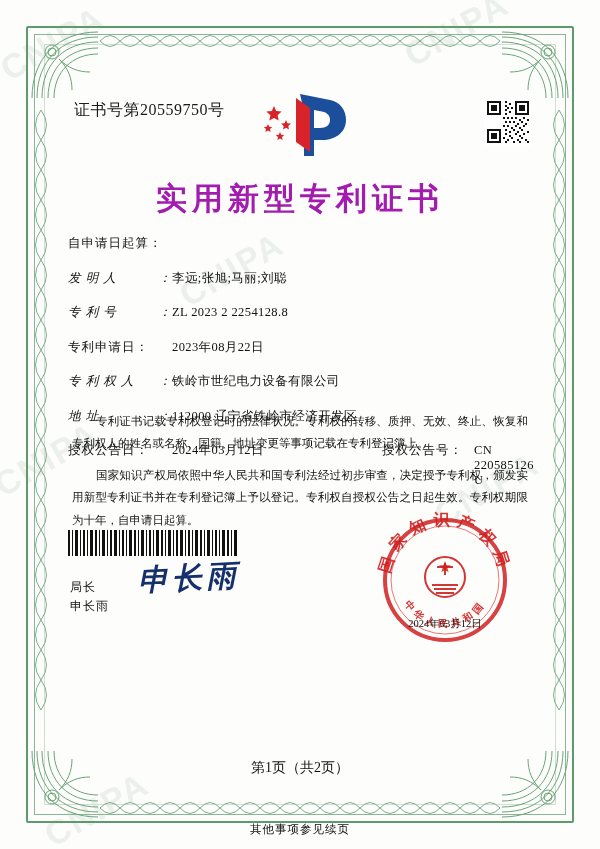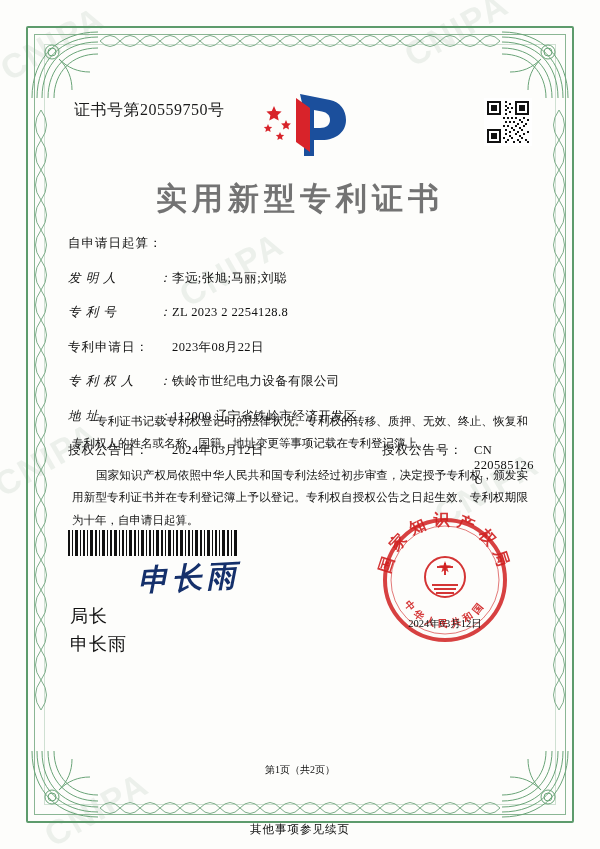--- a/index.html
+++ b/index.html
@@ -106,21 +106,21 @@
   }
 
   .title {
     position: absolute;
     left: 0; right: 0; top: 118px;
     text-align: center;
     font-family: Liberation Serif, serif;
     font-size: 31px;
     font-weight: bold;
     letter-spacing: 5px;
-    color: #737373;
+    color: #a21caf;
   }
 
   .fields {
     position: absolute;
     left: 8px; right: 8px; top: 175px;
   }
   .field-row {
     display: flex;
     align-items: baseline;
     margin-bottom: 17.5px;
@@ -165,43 +165,43 @@
   }
 
   .seal {
     position: absolute;
     right: 20px; top: 445px;
     width: 150px; height: 150px;
   }
 
   .signature-block {
     position: absolute;
-    left: 10px; top: 543px;
-    font-size: 18px;
+    left: 10px; top: 518px;
+    font-size: 12px;
     line-height: 1.55;
     color: #111;
     letter-spacing: 1px;
   }
   .sig-script {
     position: absolute;
     left: 78px; top: 498px;
     font-family: "DejaVu Serif", serif;
     font-size: 30px;
     font-style: italic;
     font-weight: bold;
     color: #15306b;
     letter-spacing: 4px;
     transform: rotate(-3deg);
   }
 
   .page-num {
     position: absolute;
     left: 0; right: 0; bottom: 12px;
     text-align: center;
-    font-size: 10px;
+    font-size: 14px;
     color: #111;
   }
 
   .footnote {
     position: absolute;
     left: 0; right: 0; bottom: 12px;
     text-align: center;
     font-size: 11.5px;
     color: #111;
     letter-spacing: 1px;

